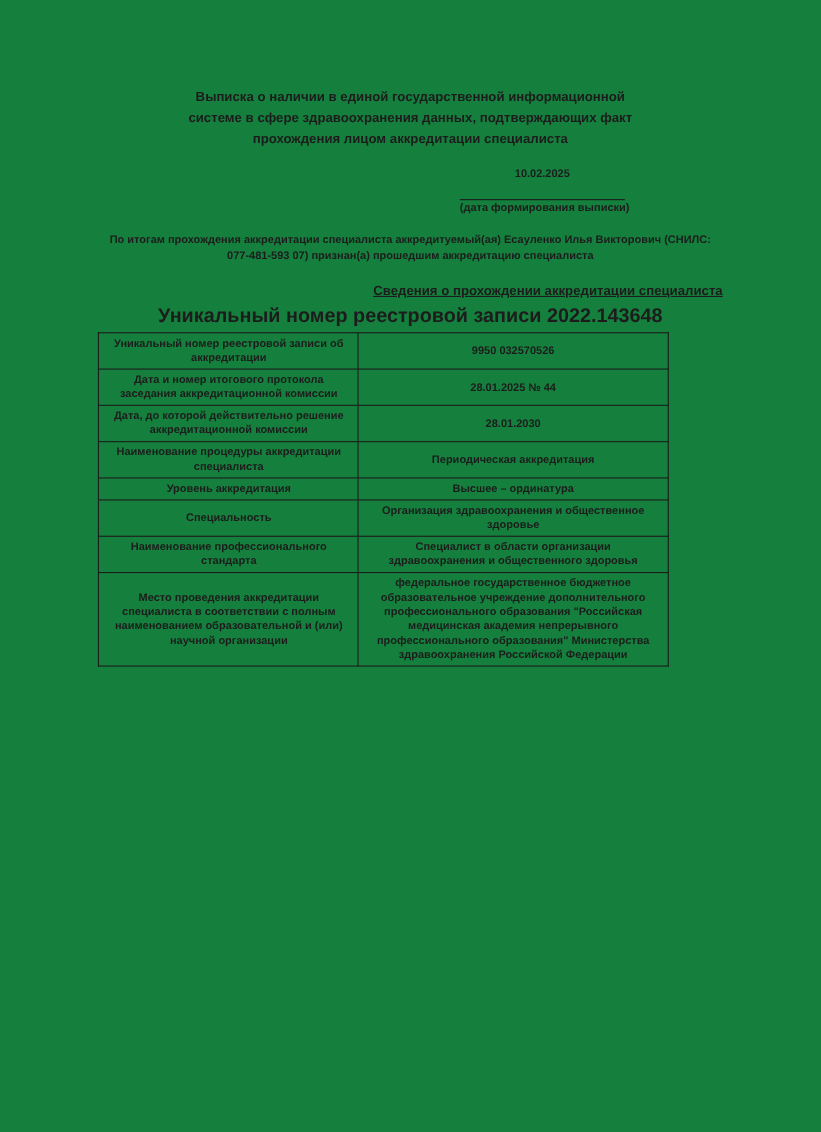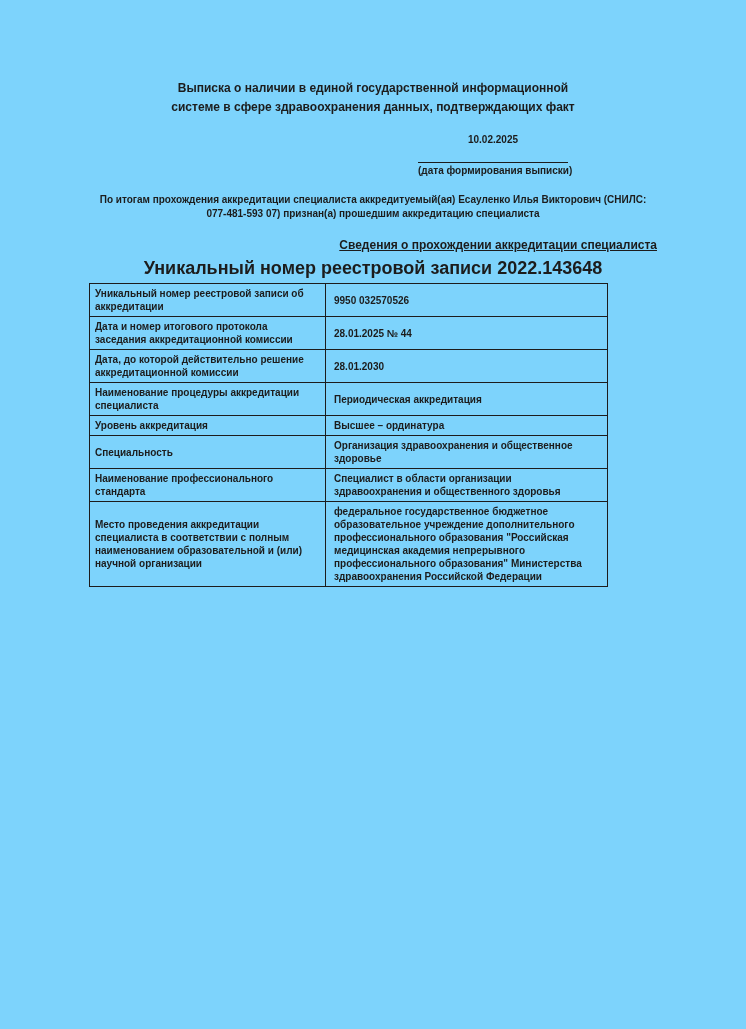--- a/index.html
+++ b/index.html
@@ -5,21 +5,21 @@
 <style>
   html, body {
     margin: 0;
     padding: 0;
     background: #ffffff;
   }
   .page {
     position: relative;
     width: 746px;
     height: 1029px;
-    background: #7dd3fc;
+    background: #15803d;
     overflow: hidden;
     font-family: "Liberation Sans", sans-serif;
     font-weight: 700;
     color: #1c1c1c;
     -webkit-font-smoothing: antialiased;
   }
   .doc-title {
     padding-top: 79px;
     text-align: center;
     font-size: 12px;
@@ -61,20 +61,21 @@
     margin-top: 9px;
     text-align: center;
     font-size: 18px;
     line-height: 16px;
   }
   table.info-table {
     margin-top: 7px;
     width: 519px;
     border-collapse: collapse;
     table-layout: fixed;
+    text-align: center;
   }
   table.info-table td {
     border: 1.5px solid #1c1c1c;
     font-size: 10px;
     line-height: 13px;
     vertical-align: middle;
     font-weight: 700;
     word-wrap: break-word;
   }
   td.row-label {
@@ -86,20 +87,21 @@
   }
 </style>
 </head>
 <body>
 
 <div class="page">
 
   <div class="doc-title">
     <div>Выписка о наличии в единой государственной информационной</div>
     <div>системе в сфере здравоохранения данных, подтверждающих факт</div>
+    <div>прохождения лицом аккредитации специалиста</div>
   </div>
 
   <div class="content">
 
     <div class="date-block">
       <div class="date-value">10.02.2025</div>
       <div class="date-caption">(дата формирования выписки)</div>
     </div>
 
     <p class="intro">По итогам прохождения аккредитации специалиста аккредитуемый(ая) Есауленко Илья Викторович (СНИЛС: 077-481-593 07) признан(а) прошедшим аккредитацию специалиста</p>

